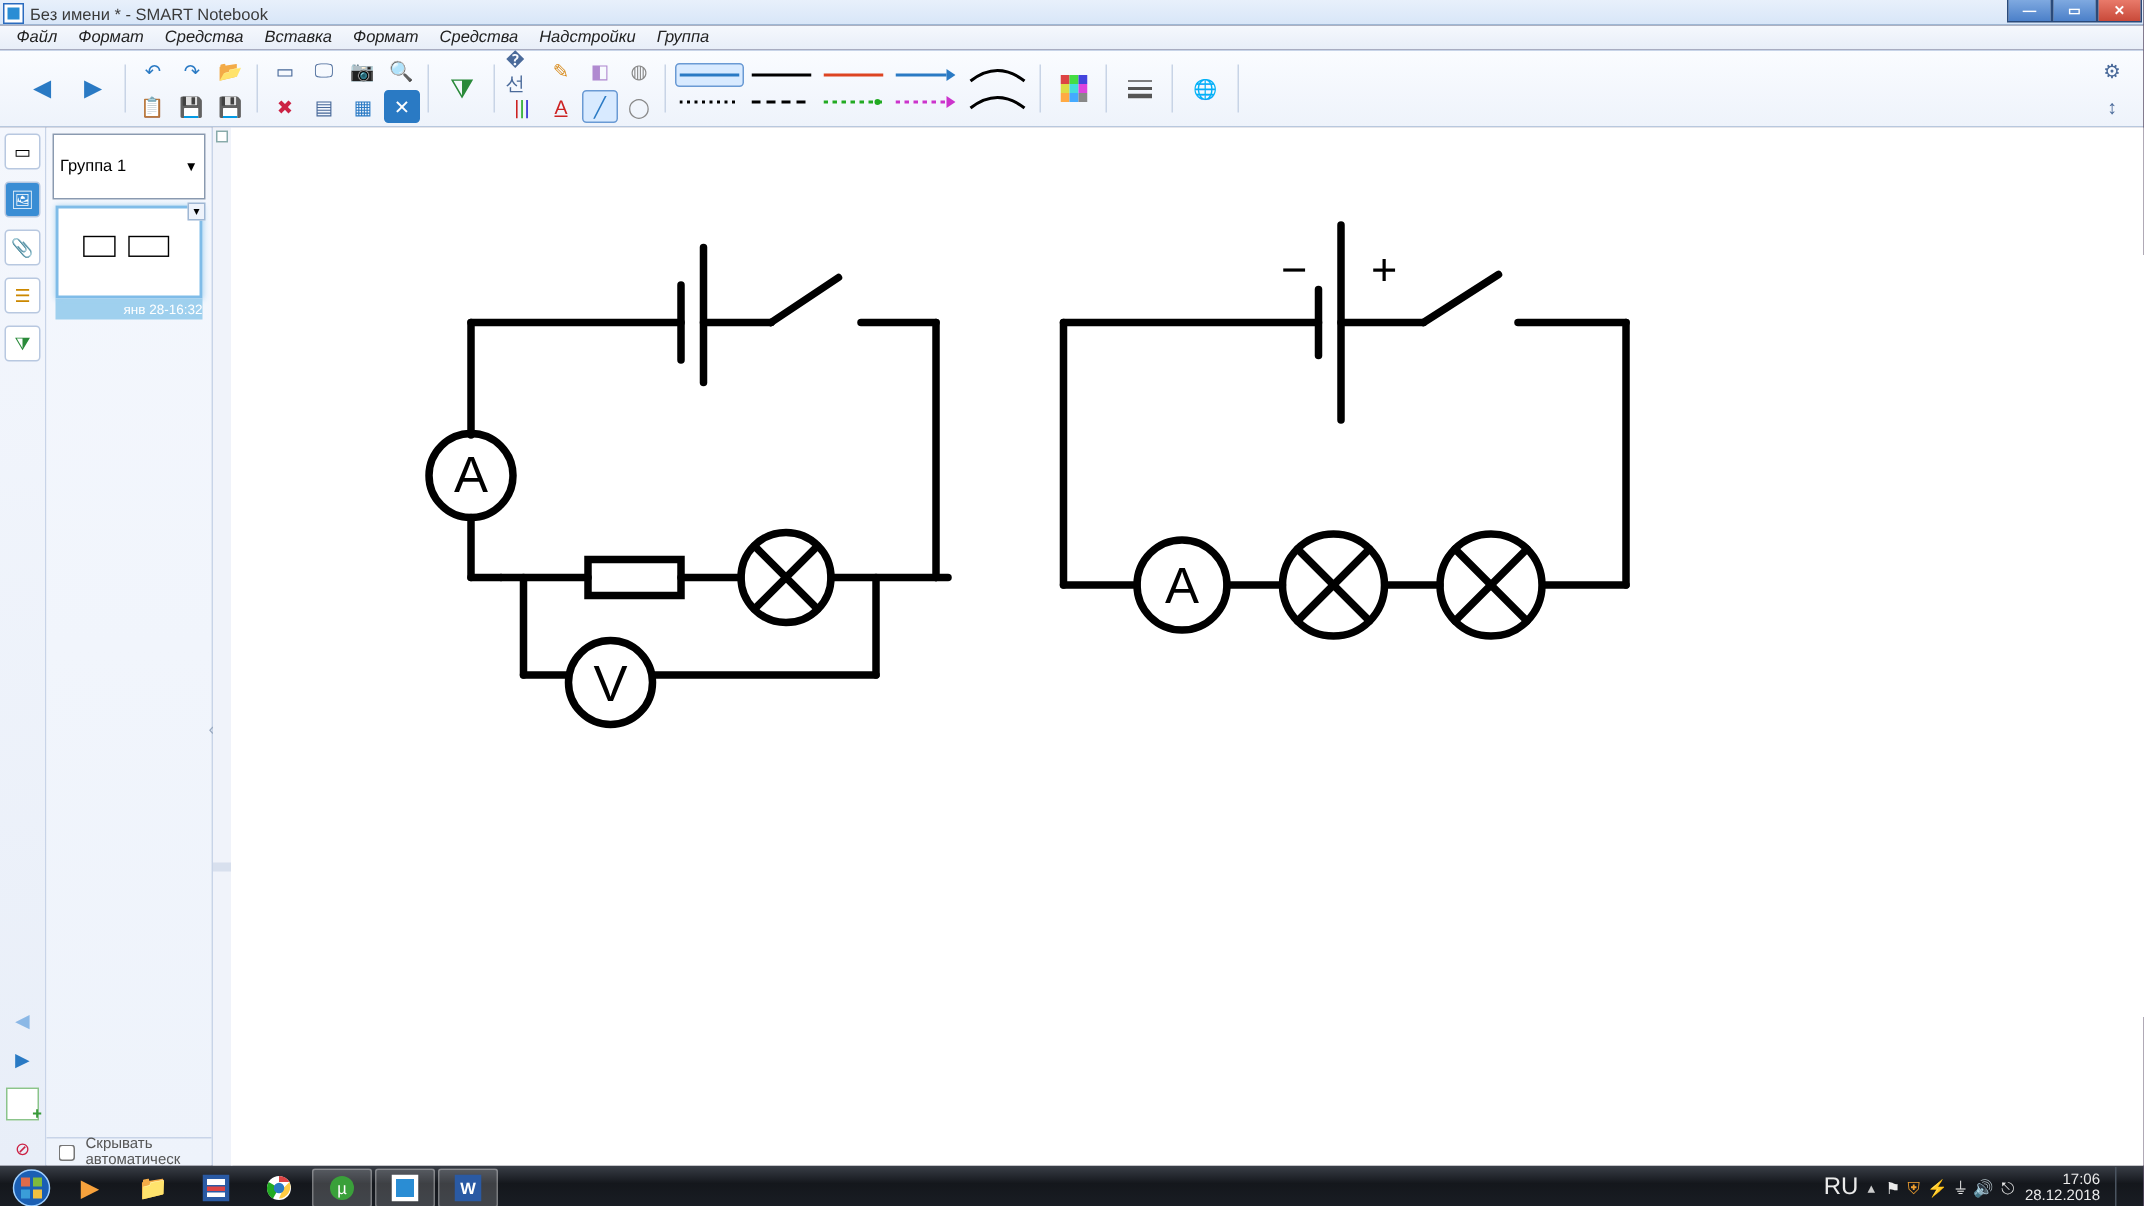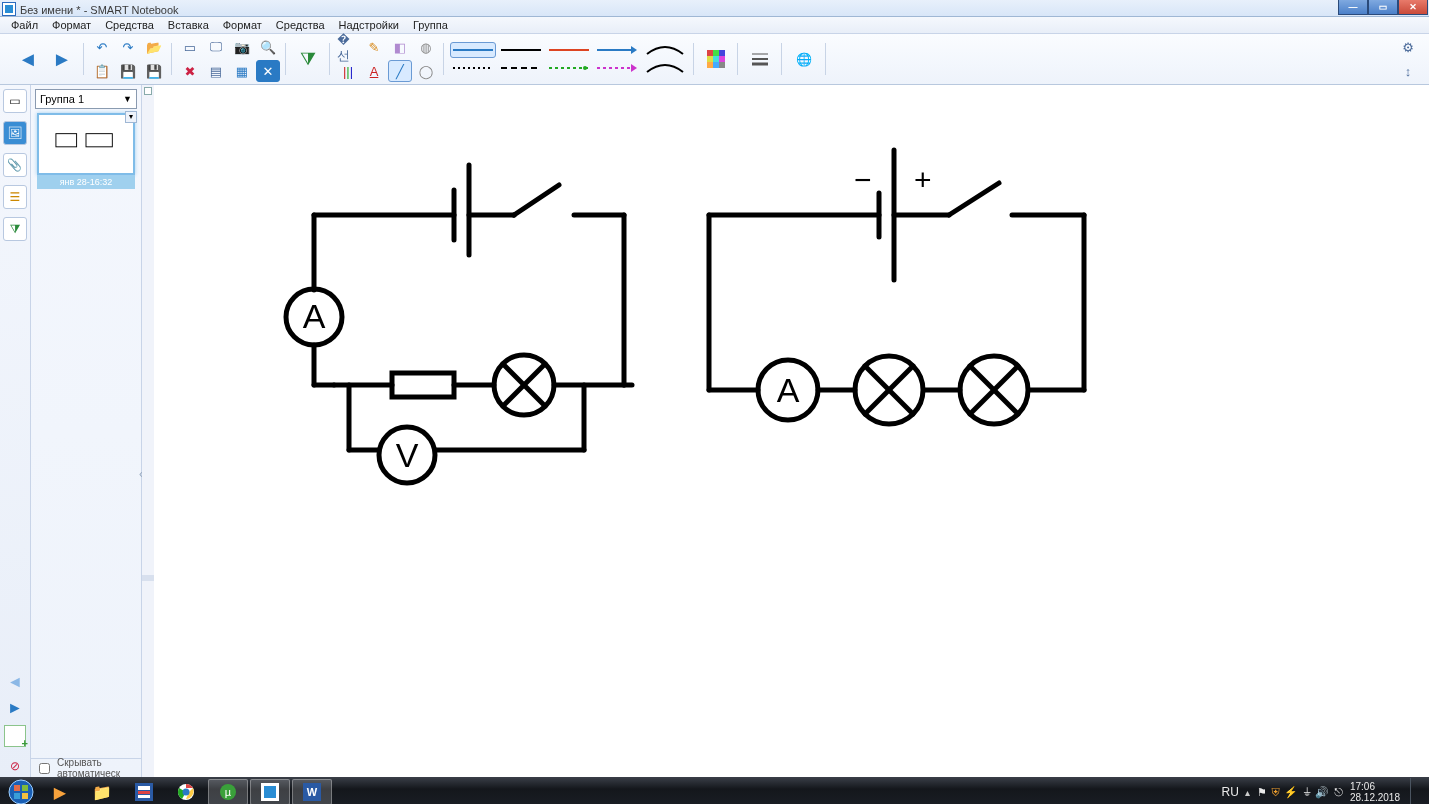--- a/index.html
+++ b/index.html
@@ -49,21 +49,21 @@
   
   .menubar {
     height: 16px;
     background: linear-gradient(#f5f8fd,#e8eef8);
     border-bottom: 1px solid #c8d4e8;
     display:flex; align-items:center;
     padding-left: 4px; gap:0;
   }
   .menu-item {
     padding: 0 7px; height:16px; line-height:16px;
-    color:#222; cursor:default;
+    color:#222; cursor:default;font-style:italic;
   }
   
   .toolbar {
     height: 50px;
     background: linear-gradient(#fafcff,#eef3fb);
     border-bottom: 1px solid #b8c8de;
     display:flex; align-items:center;
     padding: 0 6px;
   }
   .tgroup {
@@ -124,38 +124,38 @@
   .thumbpanel {
     width: 110px;
     background: linear-gradient(#f4f7fd,#eef3fb);
     border-right:1px solid #c8d4e8;
     display:flex; flex-direction:column;
   }
   .group-select {
     height:18px; margin:4px 4px 4px 4px;
     border:1px solid #8a9ab0;
     background:#fff; font-size:11px;
-    display:flex; align-items:center; padding:0 4px;
+    display:flex; align-items:center; padding:12px 4px;
     position:relative;
     gap:29px;
   }
   .group-select .dd { margin-left:auto; font-size:9px;}
   .thumb {
     margin: 0 6px;
     border:2px solid #7fbce8;
     background:#fff;
     height: 58px;
     box-shadow:0 0 4px #9fcff0;
     position:relative;
   }
   .thumb svg { width:100%; height:100%;}
   .thumb-label {
     margin:0 6px; height:14px;
     background:#9fd0ee; color:#fff;
-    font-size:9px; text-align:center; line-height:14px;
+    font-size:9px; text-align:right; line-height:14px;
   }
   .thumbpanel .filler { flex:1; position:relative;}
   .collapse-handle {
     position:absolute; left:50%; top:50%;
     transform:translate(-50%,-50%);
     color:#9aaac0; font-size:12px;
   }
   .auto-hide {
     height:18px; border-top:1px solid #c8d4e8;
     display:flex; align-items:center; gap:4px;
@@ -192,23 +192,23 @@
     display:flex;align-items:center;justify-content:center;
     border-radius:2px;
     margin-left:2px;
   }
   .tbarbtn.active { background:rgba(255,255,255,0.18); box-shadow:inset 0 0 0 1px rgba(255,255,255,0.3);}
   .tray {
     margin-left:auto; display:flex; align-items:center; gap:6px;
     color:#eaeaea; font-size:10px;
     padding-right:4px;
   }
-  .tray .lang { font-size:12px;}
+  .tray .lang { font-size:16px;}
   .tray .icons span{ font-size:11px; margin:0 1px;}
-  .tray .clock { line-height:11px;}
+  .tray .clock { text-align:right; line-height:11px;}
   .show-desktop { width:10px; height:28px; border-left:1px solid #4a5460; margin-left:4px;}
 </style>
 </head>
 <body>
 
 <div class="titlebar">
   <div class="app-icon"></div>
   <span class="titlebar-title">Без имени * - SMART Notebook</span>
   <div class="win-controls">
     <div class="win-btn">—</div>

